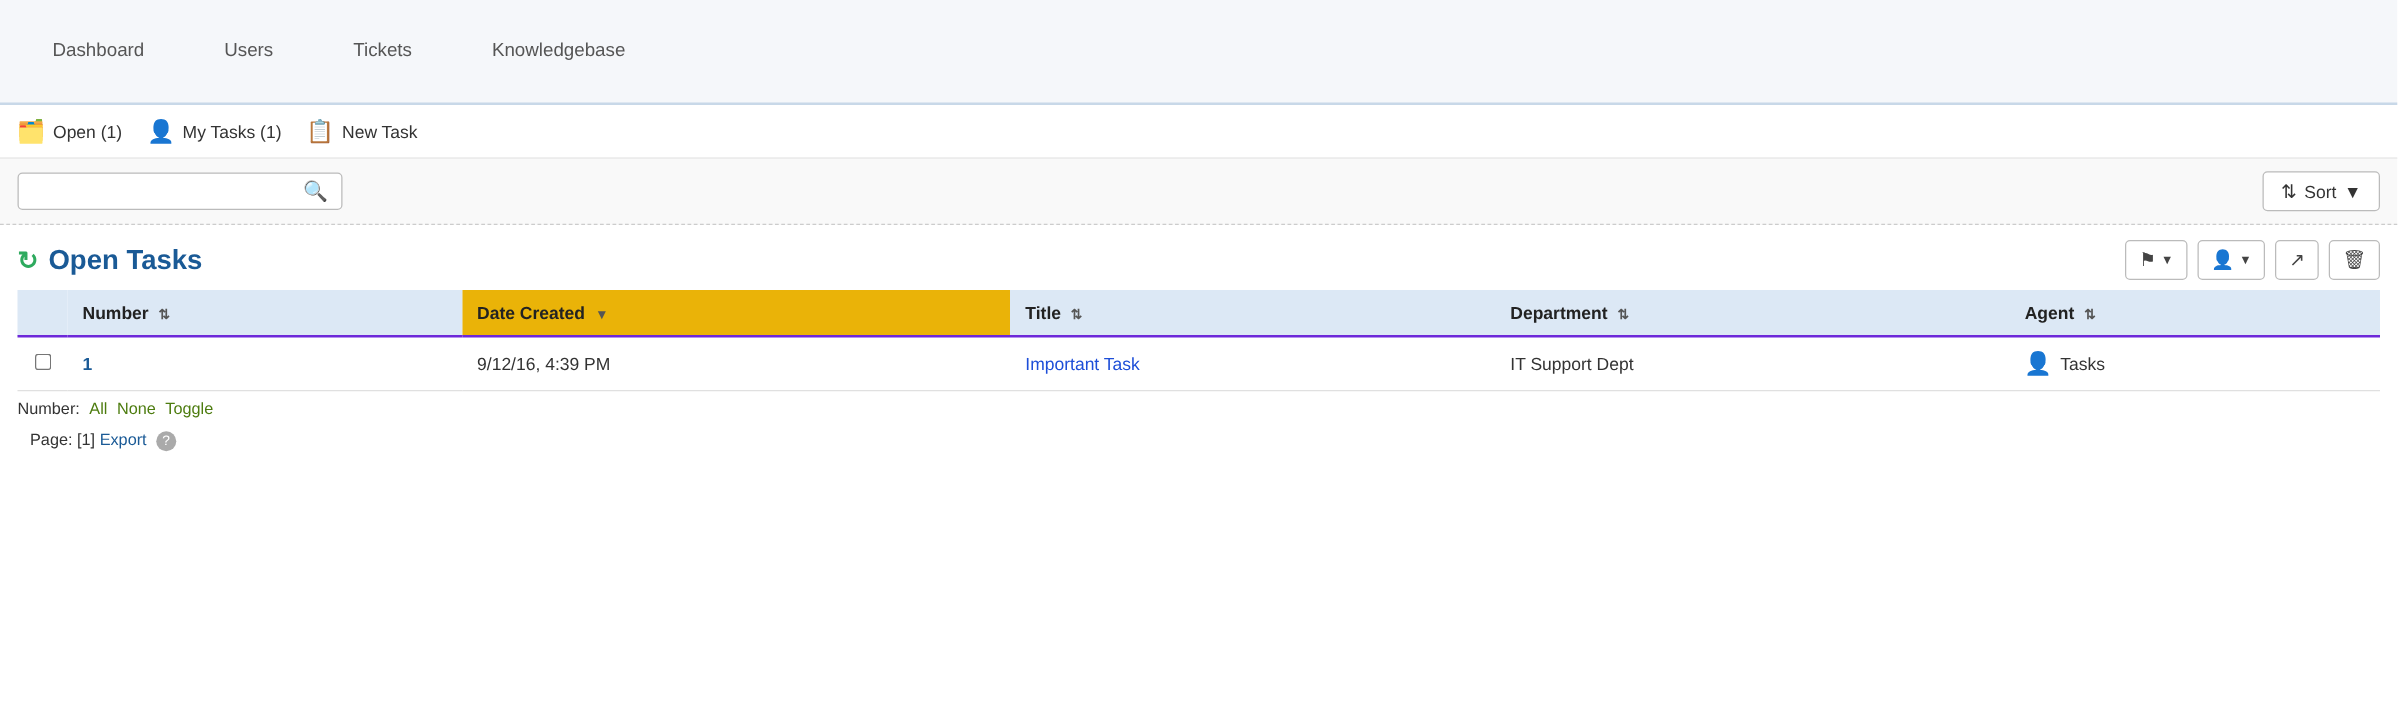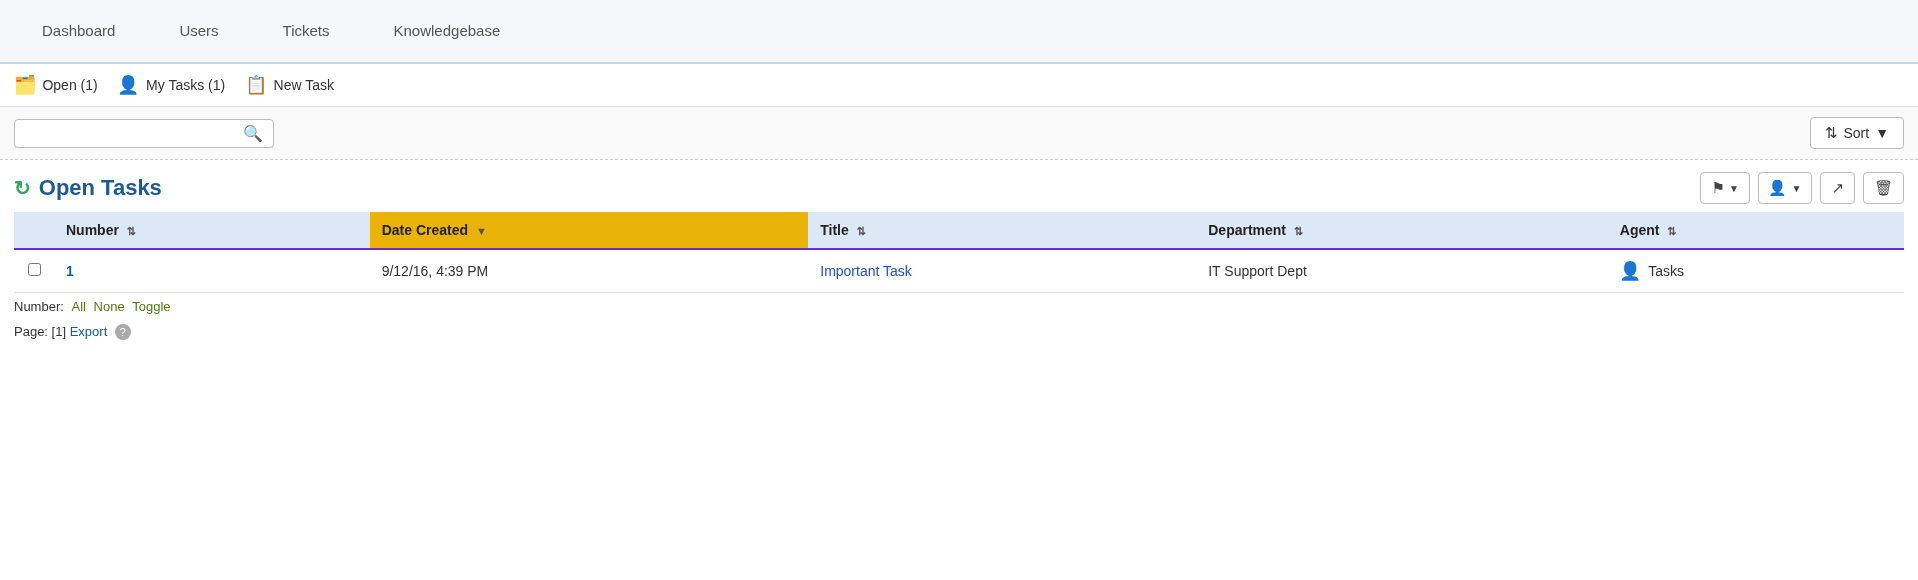--- a/index.html
+++ b/index.html
@@ -8,21 +8,21 @@
       font-size: 14px;
       background: #fff;
       color: #333;
     }
 
     
     .tab-bar {
       display: flex;
       border-bottom: 2px solid #c8d8e8;
       background: #f5f7fa;
-      padding: 8px 10px;
+      padding: 18px 10px;
     }
     .tab-item {
       padding: 14px 32px;
       cursor: pointer;
       color: #555;
       font-size: 15px;
       border-bottom: 3px solid transparent;
       margin-bottom: -2px;
       white-space: nowrap;
     }
@@ -188,21 +188,21 @@
     }
     .agent-cell {
       display: flex;
       align-items: center;
       gap: 6px;
     }
     .agent-icon {
       font-size: 18px;
     }
     .page-line {
-      padding: 4px 14px;
+      padding: 4px 24px;
       font-size: 13px;
     }
     .page-line a {
       color: #1a5a96;
       text-decoration: none;
     }
     .page-line .help-icon {
       display: inline-flex;
       align-items: center;
       justify-content: center;

